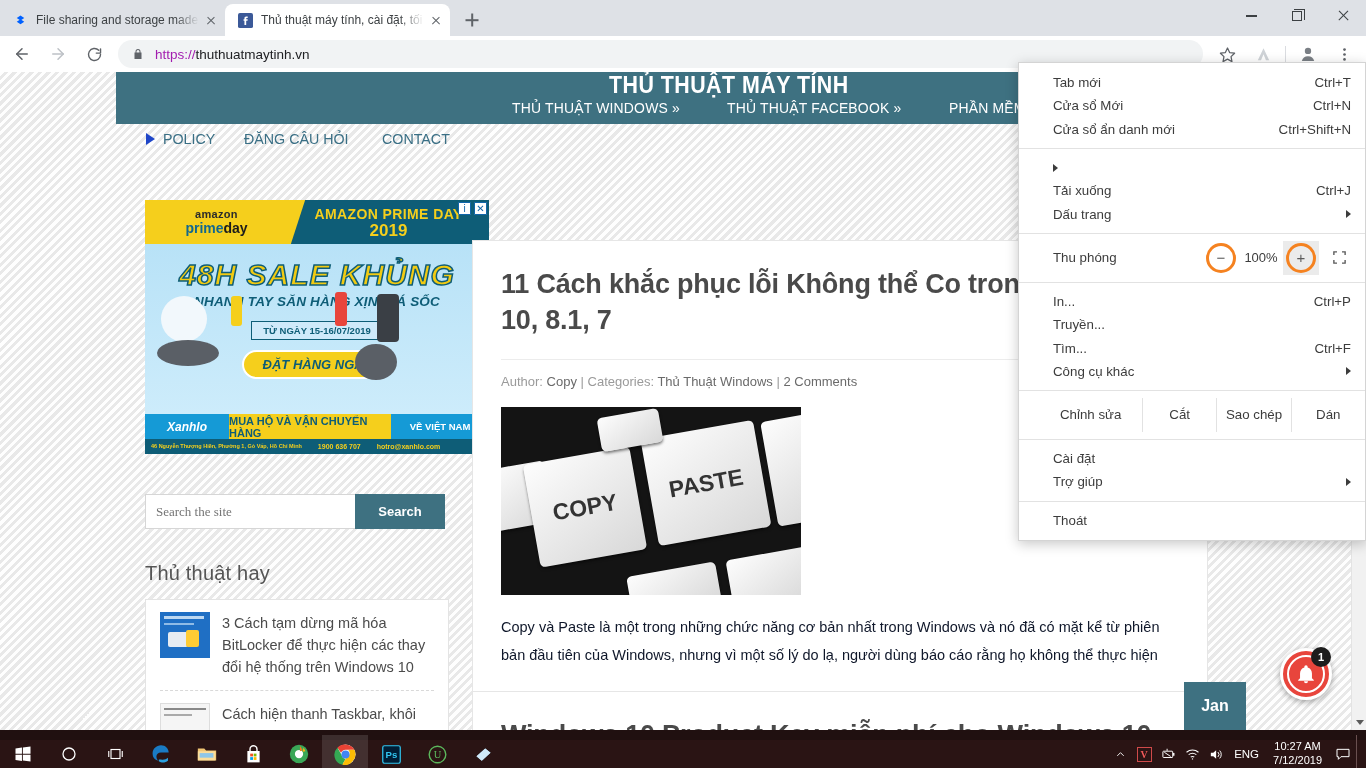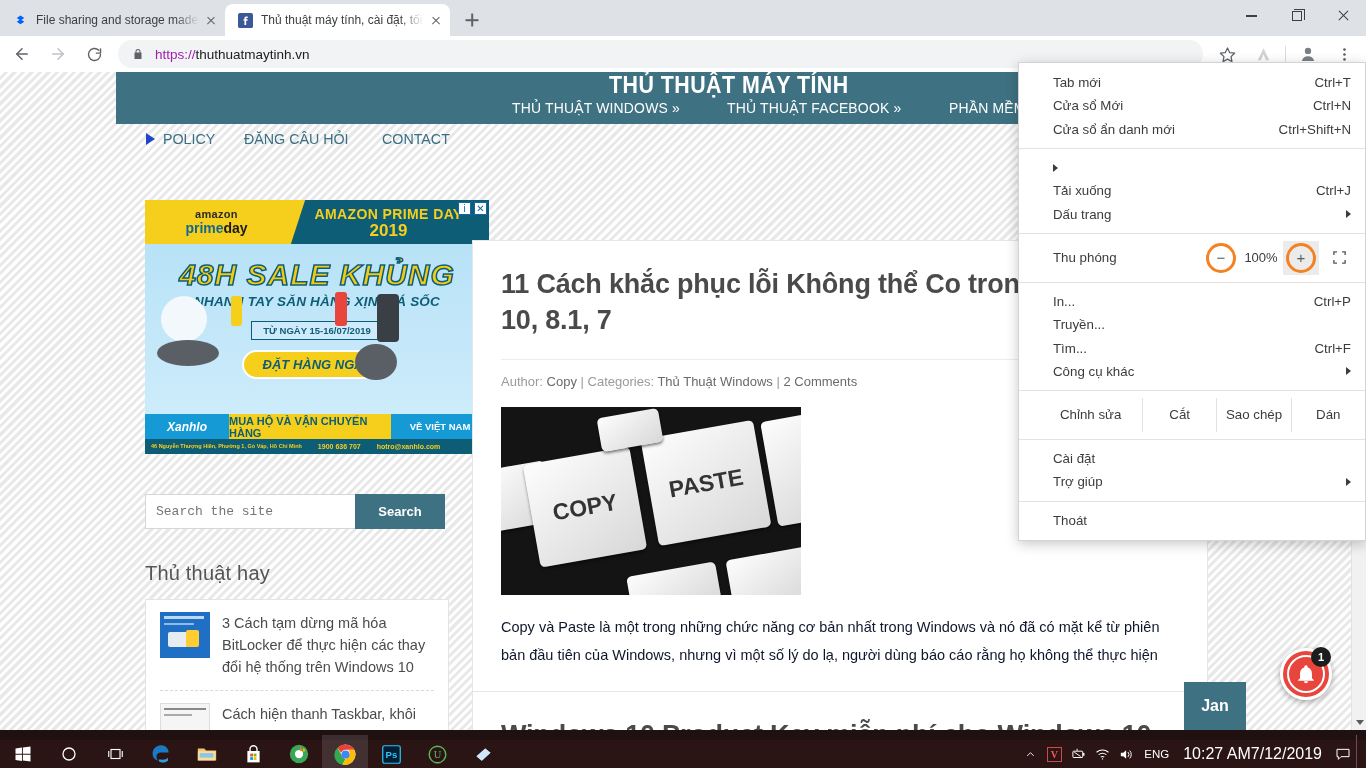--- a/index.html
+++ b/index.html
@@ -199,21 +199,21 @@
   .ad-foot-right{width:98px;display:flex;align-items:center;justify-content:center;
     color:#fff;font-size:9.5px;font-weight:bold;}
   .ad-contact{height:15px;background:#0e5d77;display:flex;align-items:center;
     color:#f5cf1c;font-size:7px;font-weight:bold;padding:0 6px;gap:16px;}
   .ad-contact .addr{color:#f5cf1c;font-size:5.5px;line-height:1.25;}
 
   .search-widget { margin-top: 40px; display:flex; width:300px; }
   .search-input {
     flex:1; height:35px; border:1px solid #d6d6d6; border-right:none;
     background:#fff; font-size:13px; color:#9a9a9a; padding:16px 10px;
-    font-family:Liberation Mono, monospace; outline:none;
+    font-family:Liberation Serif, serif; outline:none;
   }
   .search-btn {
     width:90px;height:35px;background:#3e7181;color:#fff;border:none;
     font-size:13px;font-weight:bold;font-family:"Liberation Sans",sans-serif;
   }
   .widget-title {
     margin-top:33px;font-size:20px;color:#555;font-weight:normal;
     letter-spacing:.2px;
   }
   .post-list { margin-top:14px; width:304px; background:#fff;
@@ -347,22 +347,22 @@
     position:relative;
   }
   .tbi.active{background:rgba(255,255,255,.12);}
   .tbi.active::after{content:"";position:absolute;left:0;bottom:0;width:46px;height:2px;background:#5bb4e8;}
   .tbi.open::after{content:"";position:absolute;left:9px;bottom:0;width:28px;height:2px;background:#5bb4e8;}
   .tb-right-area{
     margin-left:auto;display:flex;align-items:center;height:38px;
     color:#fff;font-size:11.5px;padding-right:4px;
   }
   .tray-ic{width:24px;height:38px;display:flex;align-items:center;justify-content:center;}
-  .clock{display:flex;flex-direction:row;align-items:center;line-height:1.25;
-    padding:0 8px;font-size:16px;}
+  .clock{display:flex;flex-direction:column;align-items:center;line-height:1.25;
+    padding:0 8px;font-size:11px;}
   .actioncenter{width:26px;height:38px;display:flex;align-items:center;justify-content:center;}
   .lang{padding:0 6px;font-size:11.5px;}
   .show-desktop{width:6px;height:38px;border-left:1px solid #6a5050;}
 </style>
 </head>
 <body>
 
 <div class="screen">
 
   <div class="chrome-window">

